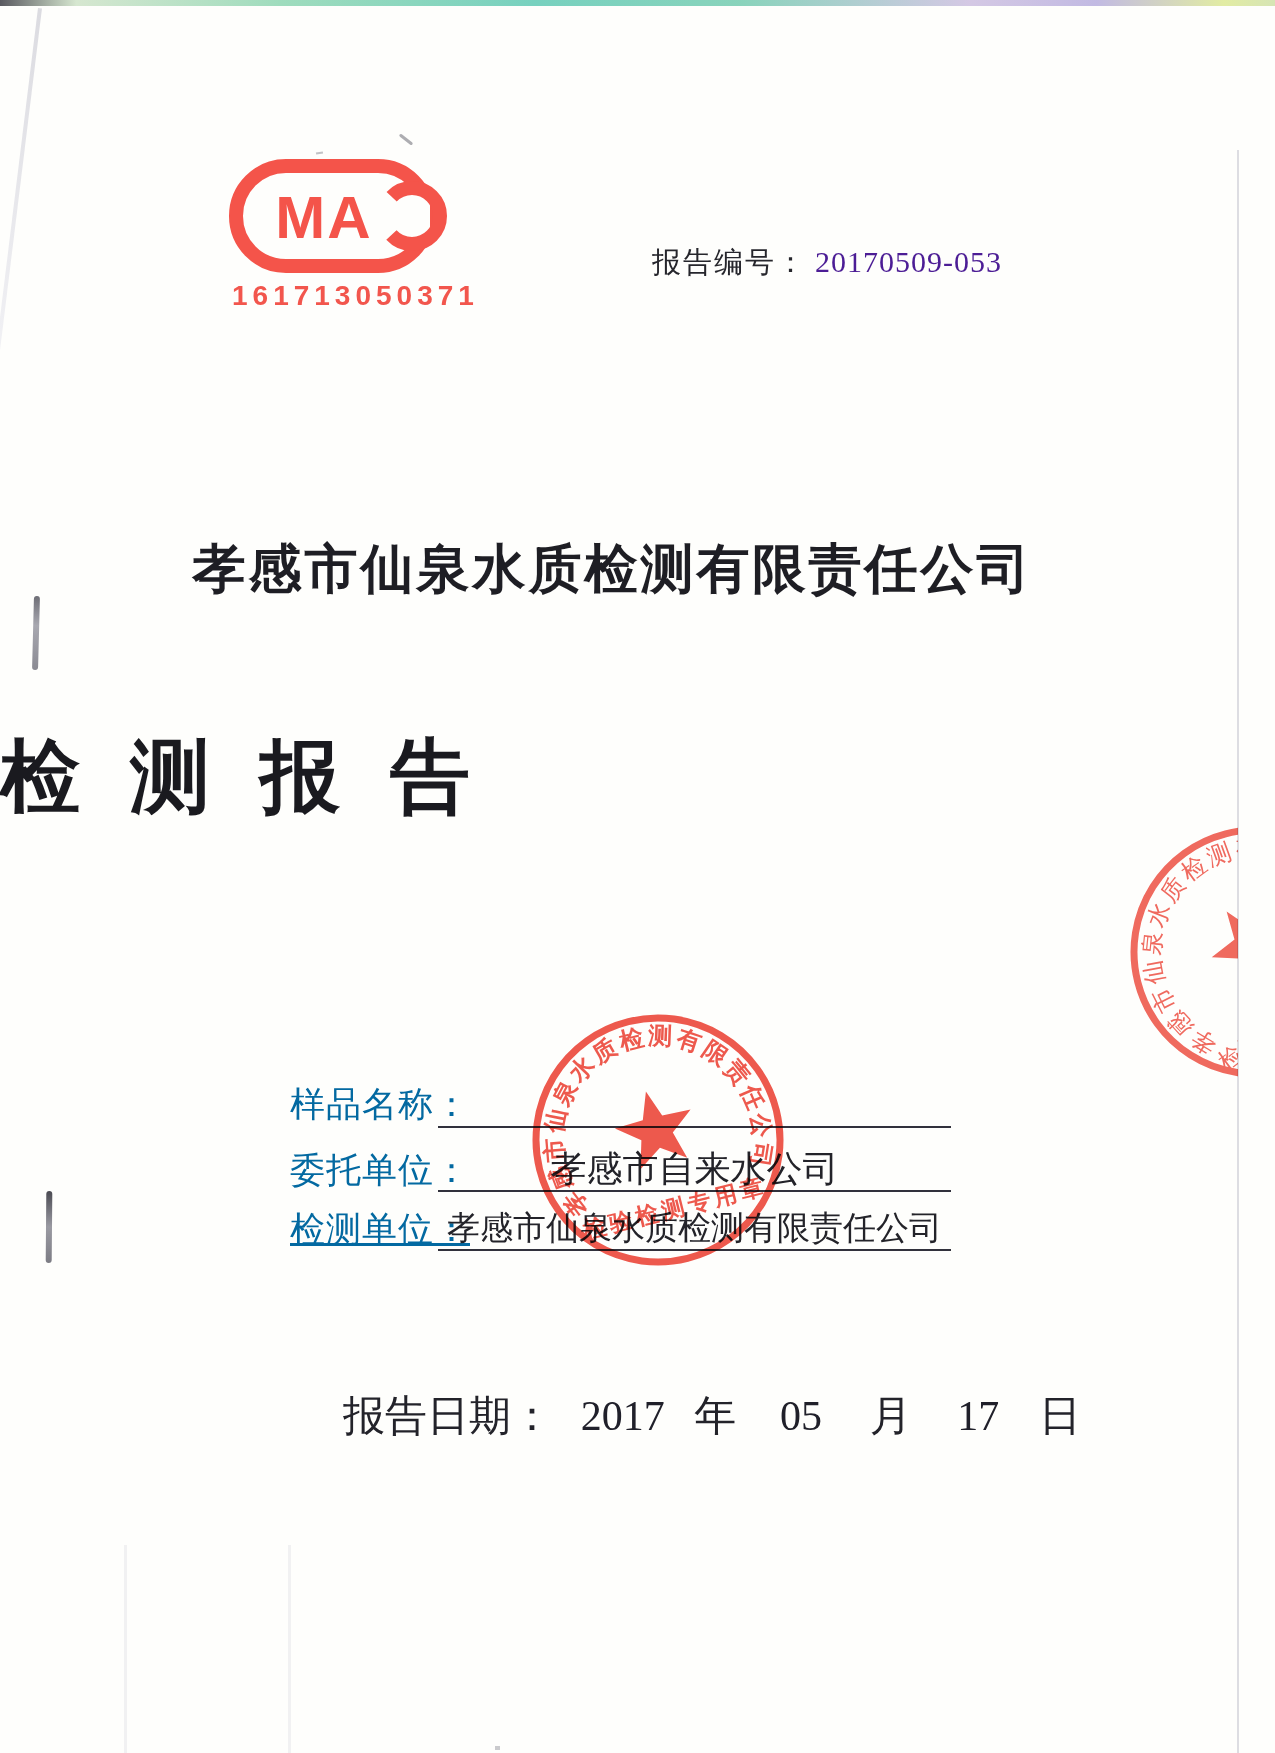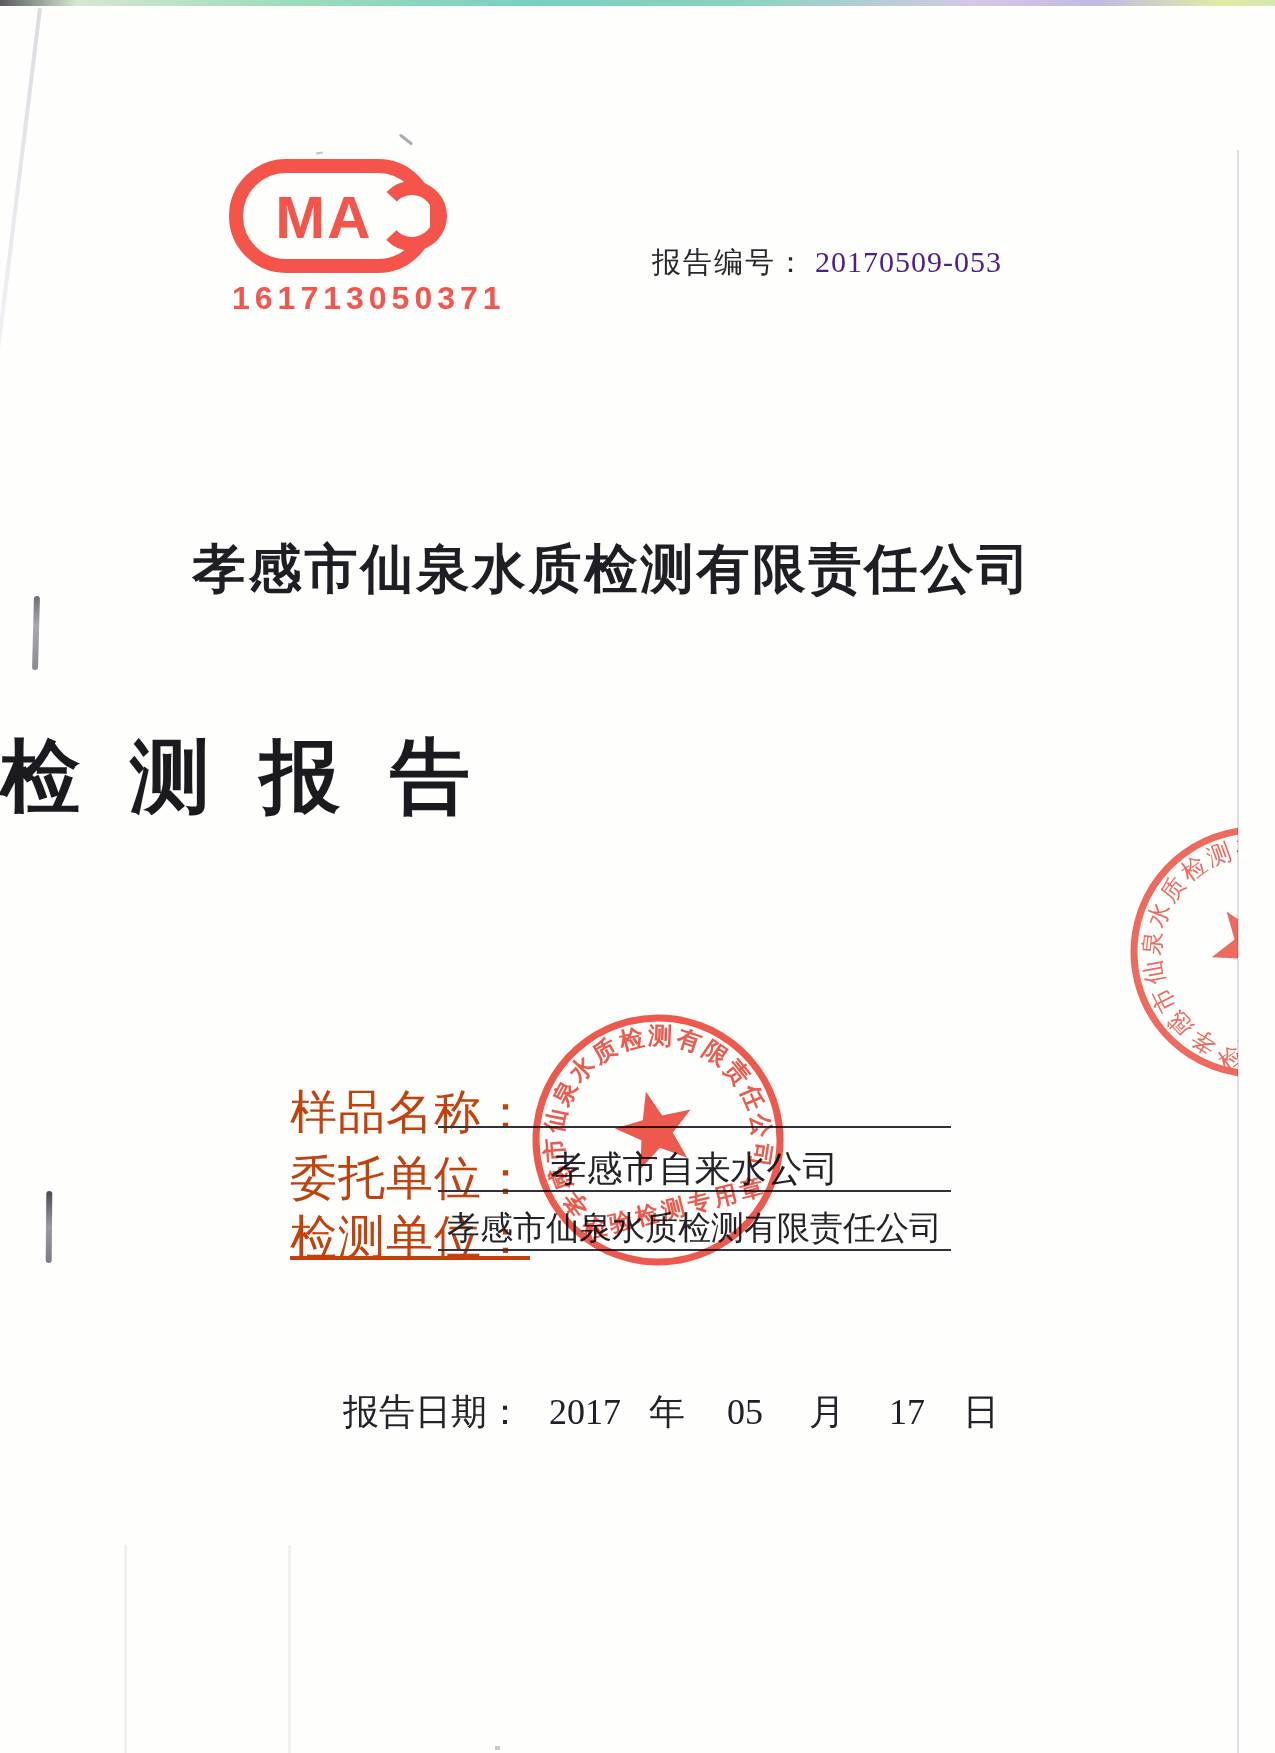--- a/index.html
+++ b/index.html
@@ -37,21 +37,21 @@
     background:#9a9aa0; transform:rotate(-10deg); opacity:.6;}
   .streak{position:absolute; top:1545px; width:3px; height:208px; background:#b8b8c8; opacity:.18;}
   .streak-1{left:124px;} .streak-2{left:288px;}
   .speck{position:absolute; left:495px; top:1746px; width:5px; height:4px; background:#a6a6ae; opacity:.6;}
 
   
   .cma-block{position:absolute; left:228px; top:158px; width:240px;}
   .cma-svg{display:block;}
   .cma-number{
     position:absolute; left:232px; top:280px;
-    font-size:32px; font-weight:bold; letter-spacing:5px;
+    font-size:28px; font-weight:bold; letter-spacing:5px;
     color:#f2564d;
   }
 
   
   .report-no{
     position:absolute; left:652px; top:243px; white-space:nowrap;
     font-size:29px; letter-spacing:2px; color:#26262c;
   }
   .report-no .value{
     font-family:"Liberation Serif", serif;
@@ -66,40 +66,40 @@
   }
   .report-title{
     position:absolute; left:0; top:724px; width:1264px; margin:0;
     font-family:"Liberation Serif", serif;
     font-size:80px; font-weight:600; letter-spacing:50px;
     color:#1a1a1f; white-space:nowrap;
   }
 
   
   .field-label{
-    position:absolute; left:290px; font-size:47px; color:#c2410c;
+    position:absolute; left:290px; font-size:35px; color:#0369a1;
     letter-spacing:1px; white-space:nowrap;
   }
   .field-value{
     position:absolute; left:438px; width:513px; text-align:center;
     font-size:36px; color:#232329; white-space:nowrap;
   }
   .lbl-1{top:1081px;} .lbl-2{top:1147px;} .lbl-3{top:1206px;text-decoration:underline;}
   .val-1{top:1079px;} .val-2{top:1145px;}
   .val-3{top:1206px; font-size:33px;}
   .field-line{
     position:absolute; left:438px; width:513px; height:2px;
     background:#31313c;
   }
   .line-1{top:1126px;} .line-2{top:1190px;} .line-3{top:1249px;}
 
   
   .date-row{
     position:absolute; left:343px; top:1388px; white-space:nowrap;
-    font-size:36px; color:#23232a;
+    font-size:42px; color:#23232a;
   }
   .date-row .num{
     font-family:"Liberation Serif", serif; color:#20202a;
   }
   .d-y{margin-left:16px;} .d-yu{margin-left:18px;}
   .d-m{margin-left:32px;} .d-mu{margin-left:36px;}
   .d-d{margin-left:34px;} .d-du{margin-left:28px;}
 
   
   .stamp{position:absolute; mix-blend-mode:multiply;}

